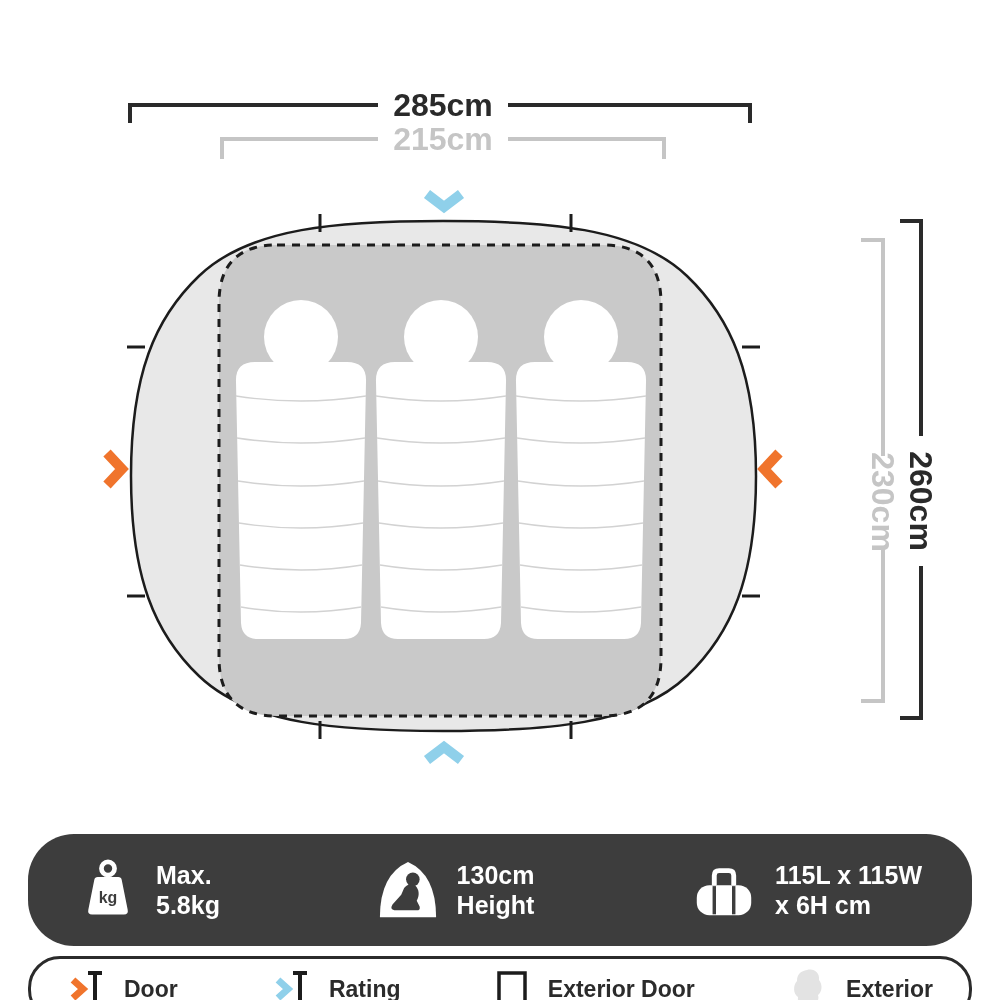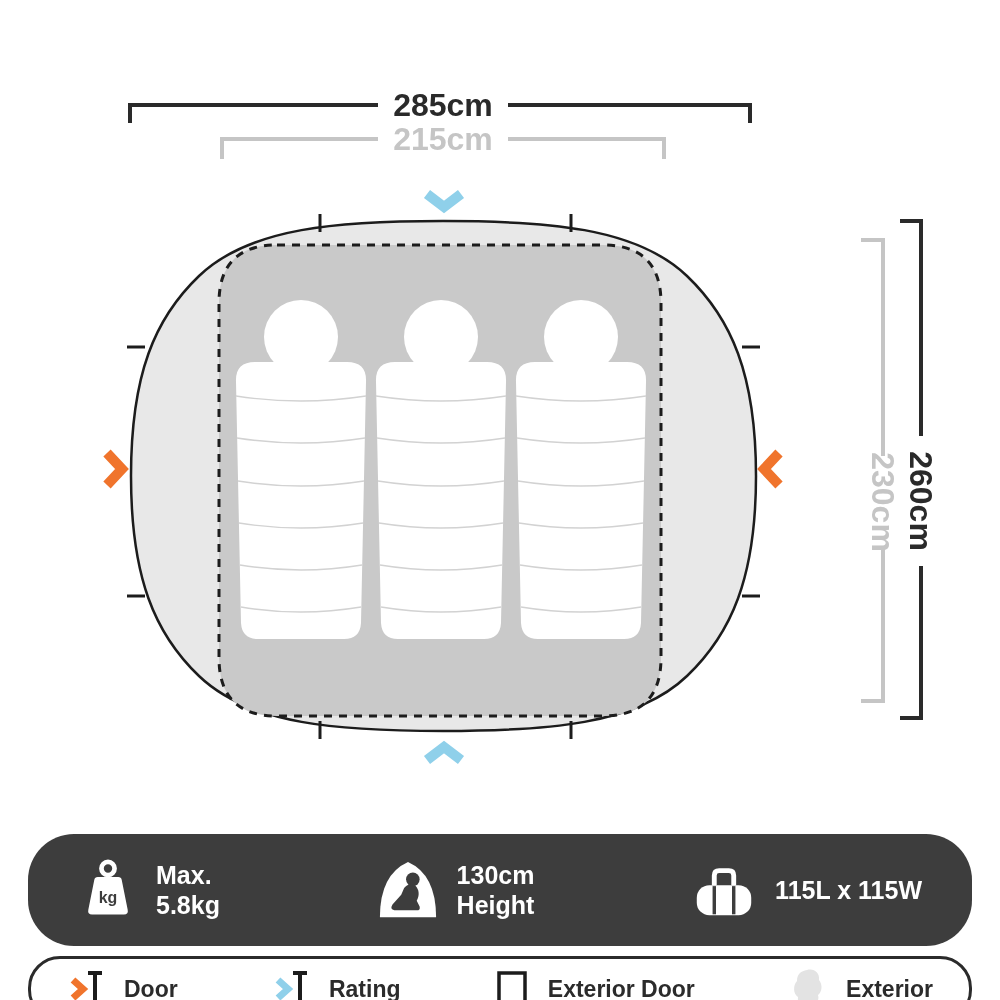--- a/index.html
+++ b/index.html
@@ -150,20 +150,21 @@
 
     <div class="spec-item">
       <svg width="66" height="70" viewBox="0 0 64 72">
         <path d="M22,31 L22,21 Q22,16 27,16 L37,16 Q42,16 42,21 L42,31" fill="none" stroke="#FFFFFF" stroke-width="5"></path>
         <rect x="4" y="31" width="56" height="31" rx="13" fill="#FFFFFF"></rect>
         <line x1="22" y1="32" x2="22" y2="61" stroke="#3D3D3D" stroke-width="3.5"></line>
         <line x1="42" y1="32" x2="42" y2="61" stroke="#3D3D3D" stroke-width="3.5"></line>
       </svg>
       <div class="spec-text centered">
         <div>115L x 115W</div>
+        <div>x 6H cm</div>
       </div>
     </div>
 
   </div>
 
   <div class="legend-bar">
 
     <div class="legend-item">
       <svg width="38" height="46" viewBox="0 0 38 46">
         <polyline points="6,14 16,23 6,32" fill="none" stroke="#F0742C" stroke-width="7"></polyline>

